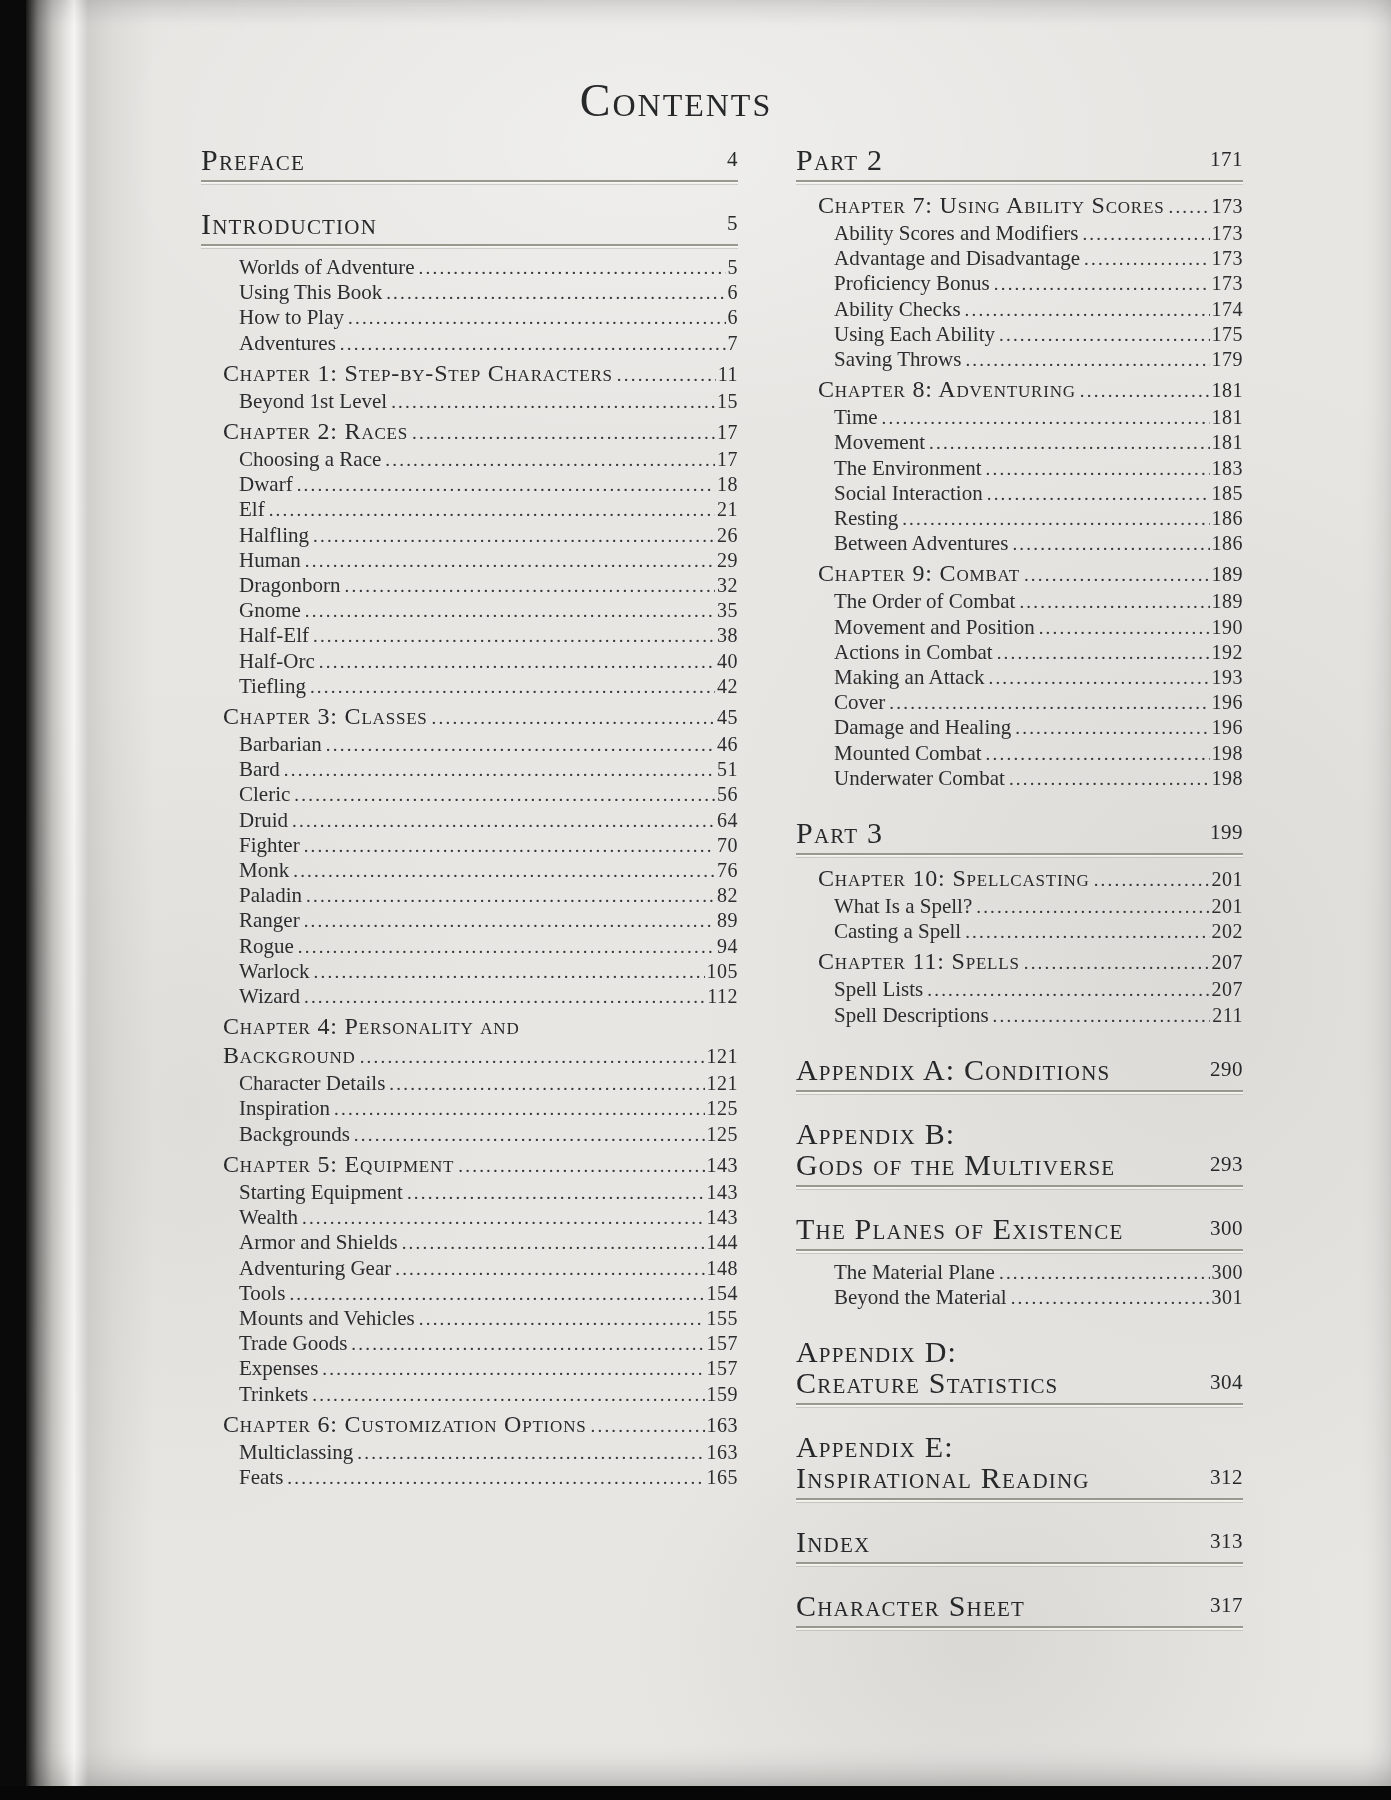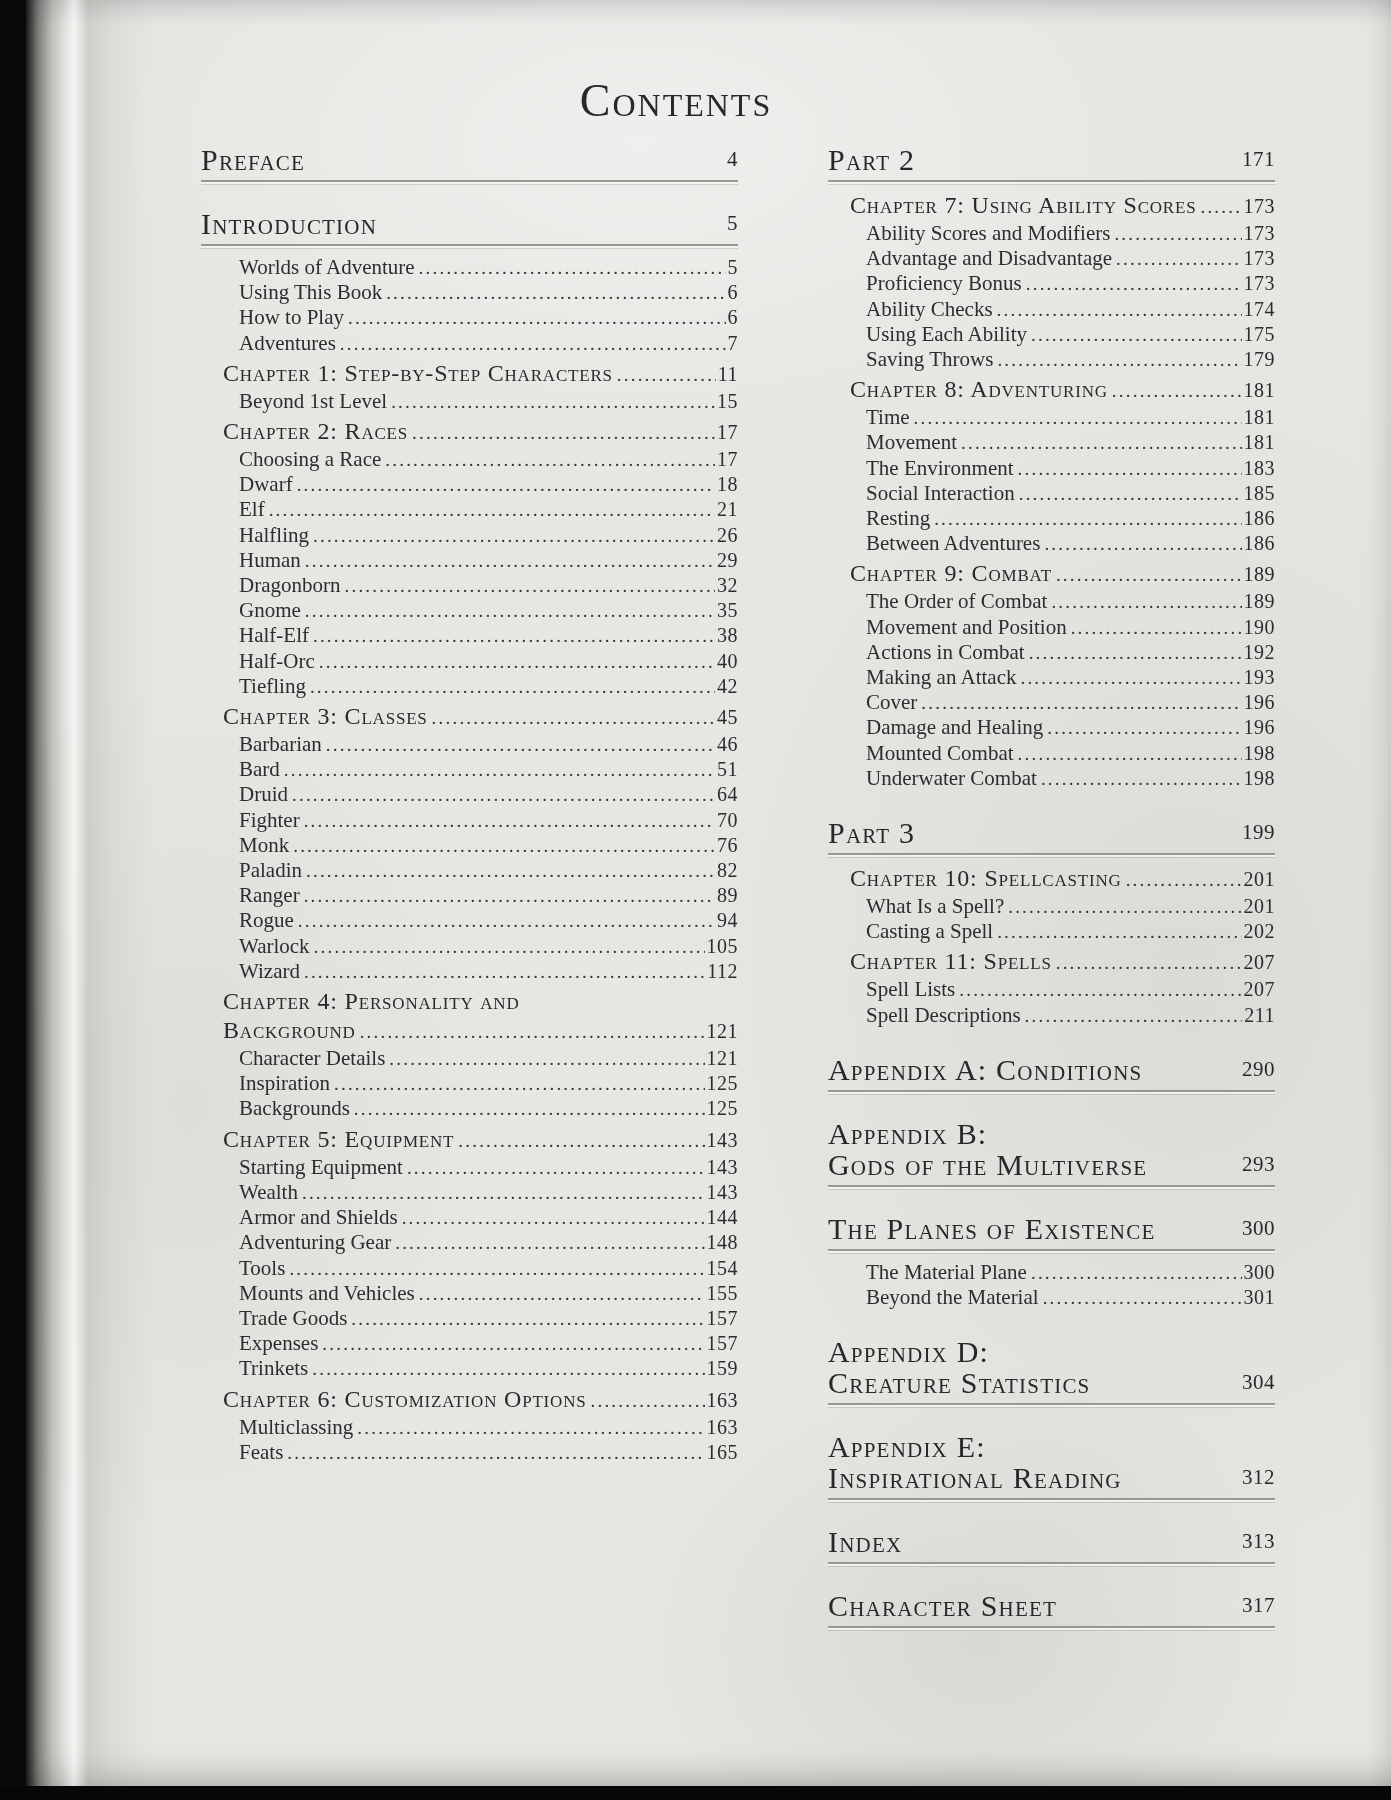--- a/index.html
+++ b/index.html
@@ -43,21 +43,21 @@
   .page-title{
     position:absolute;left:175px;top:72px;width:950px;
     text-align:center;
     font-variant:small-caps;
     font-size:46px;line-height:58px;
     letter-spacing:2px;
     color:#26282a;
   }
   .toc-col{position:absolute;top:144px;color:#2b2d2f;}
   .toc-col.left{left:175px;width:537px;}
-  .toc-col.right{left:802px;width:447px;}
+  .toc-col.right{left:770px;width:447px;}
 
   .t-entry{display:flex;align-items:baseline;line-height:24.2px;font-size:21px;padding-left:38px;}
   .t-chapter{font-variant:small-caps;font-size:24px;line-height:29px;letter-spacing:0.8px;padding-left:22px;margin-top:3px;color:#27292b;}
   .t-chapter .cline{display:flex;align-items:baseline;}
   .t-major{margin-top:26px;margin-bottom:9px;font-variant:small-caps;font-size:30px;line-height:31px;letter-spacing:1.2px;color:#26282a;}
   .toc-col > .t-major:first-child{margin-top:0;}
   .t-major .mline{display:flex;align-items:flex-start;justify-content:space-between;}
   .rule{height:2px;background:#99988f;box-shadow:0 2px 0 rgba(252,251,248,0.75), 0 3px 0 rgba(150,149,143,0.35);margin-top:5px;}
 
   .lbl{white-space:nowrap;}
@@ -191,20 +191,25 @@
           <span class="lbl">Barbarian</span>
           <span class="dots"></span>
           <span class="pg">46</span>
         </div>
         <div class="t-entry">
           <span class="lbl">Bard</span>
           <span class="dots"></span>
           <span class="pg">51</span>
         </div>
         <div class="t-entry">
+          <span class="lbl">Cleric</span>
+          <span class="dots"></span>
+          <span class="pg">56</span>
+        </div>
+        <div class="t-entry">
           <span class="lbl">Druid</span>
           <span class="dots"></span>
           <span class="pg">64</span>
         </div>
         <div class="t-entry">
           <span class="lbl">Fighter</span>
           <span class="dots"></span>
           <span class="pg">70</span>
         </div>
         <div class="t-entry">

